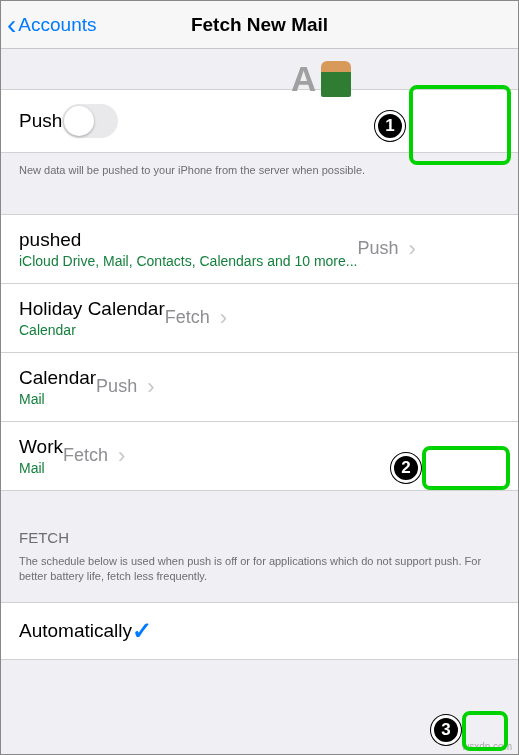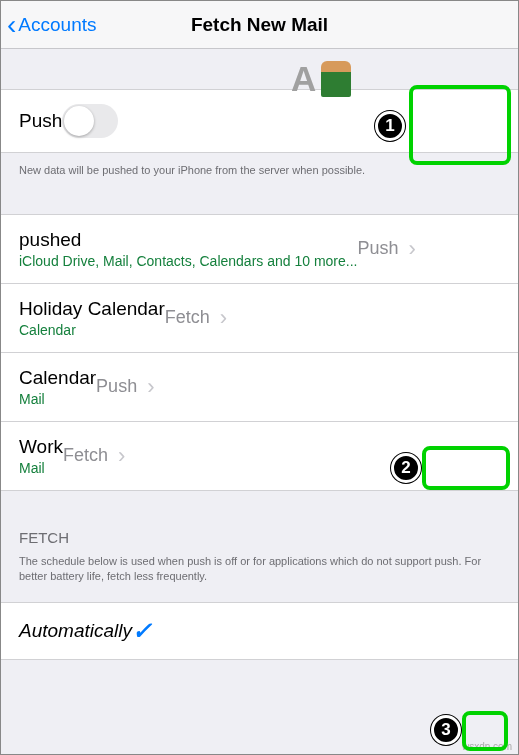--- a/index.html
+++ b/index.html
@@ -68,21 +68,21 @@
       position: absolute;
       left: 0;
       right: 0;
       text-align: center;
       font-size: 19px;
       font-weight: 600;
       pointer-events: none;
     }
     
     .cell-group { margin-top: 40px; }
-    .cell-group.tight { margin-top: 0; font-style: italic; }
+    .cell-group.tight { margin-top: 0; }
     .cell {
       background: #fff;
       border-top: 1px solid #d1d1d4;
       border-bottom: 1px solid #d1d1d4;
       padding: 14px 18px;
       display: flex;
       align-items: center;
       min-height: 58px;
       position: relative;
     }

